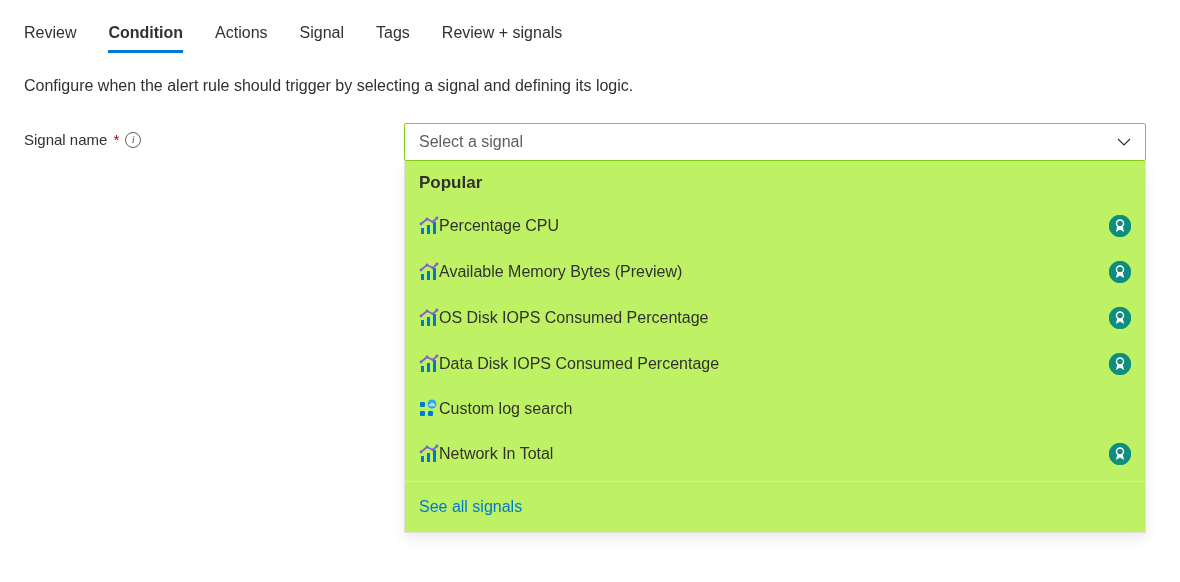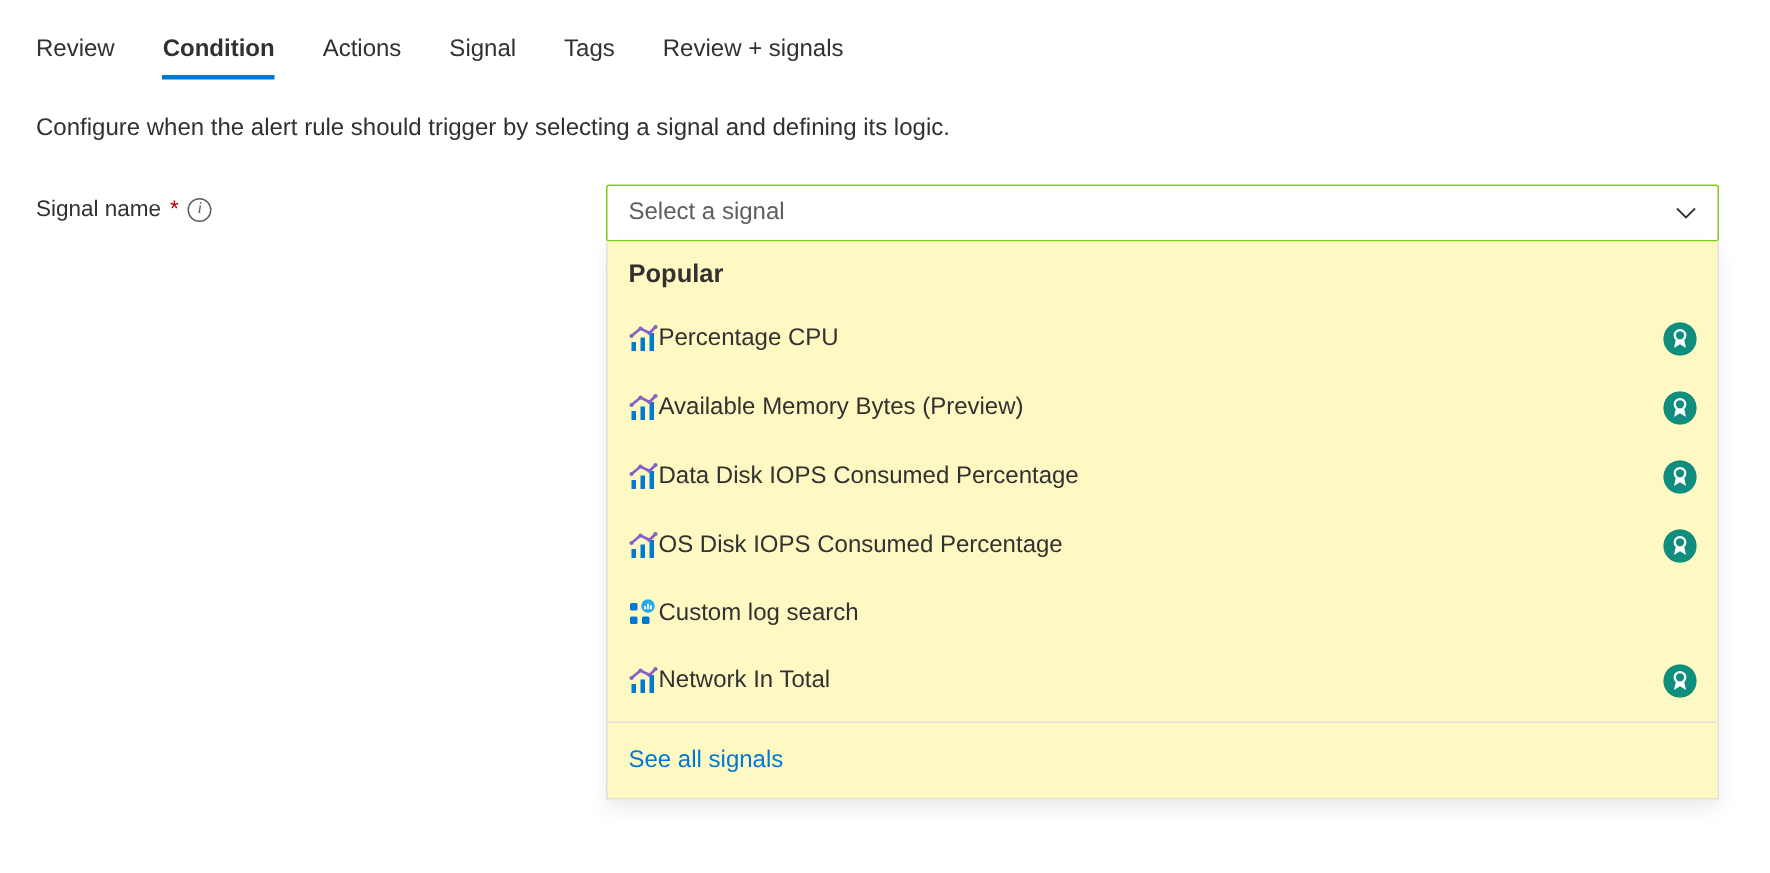--- a/index.html
+++ b/index.html
@@ -91,21 +91,21 @@
     }
     .chevron {
       width: 14px;
       height: 14px;
       display: inline-block;
     }
     .dropdown {
       border: 1px solid #e1dfdd;
       border-top: none;
       box-shadow: 0 6px 12px rgba(0,0,0,0.08);
-      background: #fef9c3;
+      background: #bef264;
     }
     .dropdown-section {
       padding: 12px 14px 4px 14px;
     }
     .dropdown-header {
       font-weight: 600;
       font-size: 17px;
       margin-bottom: 10px;
       color: #323130;
     }
@@ -231,43 +231,43 @@
                   <rect x="2" y="12" width="3" height="6" fill="#0078d4"></rect>
                   <rect x="8" y="9" width="3" height="9" fill="#0078d4"></rect>
                   <rect x="14" y="6" width="3" height="12" fill="#0078d4"></rect>
                   <path d="M2 8 L8 3 L14 6 L18 2" stroke="#8661c5" stroke-width="1.8" fill="none"></path>
                   <circle cx="2" cy="8" r="1.4" fill="#8661c5"></circle>
                   <circle cx="8" cy="3" r="1.4" fill="#8661c5"></circle>
                   <circle cx="14" cy="6" r="1.4" fill="#8661c5"></circle>
                   <circle cx="18" cy="2" r="1.4" fill="#8661c5"></circle>
                 </svg>
               </span>
+              <span class="signal-label">OS Disk IOPS Consumed Percentage</span>
+              <span class="badge-icon">
+                <svg viewBox="0 0 22 22" width="22" height="22">
+                  <circle cx="11" cy="11" r="11" fill="#0f8e7e"></circle>
+                  <circle cx="11" cy="8.5" r="3.5" fill="none" stroke="#fff" stroke-width="1.5"></circle>
+                  <path d="M8.2 11.5 L7 17 L11 14.5 L15 17 L13.8 11.5" fill="#fff"></path>
+                </svg>
+              </span>
+            </div>
+            <div class="signal-item">
+              <span class="signal-icon">
+                <svg viewBox="0 0 20 20" width="20" height="20">
+                  <rect x="2" y="12" width="3" height="6" fill="#0078d4"></rect>
+                  <rect x="8" y="9" width="3" height="9" fill="#0078d4"></rect>
+                  <rect x="14" y="6" width="3" height="12" fill="#0078d4"></rect>
+                  <path d="M2 8 L8 3 L14 6 L18 2" stroke="#8661c5" stroke-width="1.8" fill="none"></path>
+                  <circle cx="2" cy="8" r="1.4" fill="#8661c5"></circle>
+                  <circle cx="8" cy="3" r="1.4" fill="#8661c5"></circle>
+                  <circle cx="14" cy="6" r="1.4" fill="#8661c5"></circle>
+                  <circle cx="18" cy="2" r="1.4" fill="#8661c5"></circle>
+                </svg>
+              </span>
               <span class="signal-label">Data Disk IOPS Consumed Percentage</span>
-              <span class="badge-icon">
-                <svg viewBox="0 0 22 22" width="22" height="22">
-                  <circle cx="11" cy="11" r="11" fill="#0f8e7e"></circle>
-                  <circle cx="11" cy="8.5" r="3.5" fill="none" stroke="#fff" stroke-width="1.5"></circle>
-                  <path d="M8.2 11.5 L7 17 L11 14.5 L15 17 L13.8 11.5" fill="#fff"></path>
-                </svg>
-              </span>
-            </div>
-            <div class="signal-item">
-              <span class="signal-icon">
-                <svg viewBox="0 0 20 20" width="20" height="20">
-                  <rect x="2" y="12" width="3" height="6" fill="#0078d4"></rect>
-                  <rect x="8" y="9" width="3" height="9" fill="#0078d4"></rect>
-                  <rect x="14" y="6" width="3" height="12" fill="#0078d4"></rect>
-                  <path d="M2 8 L8 3 L14 6 L18 2" stroke="#8661c5" stroke-width="1.8" fill="none"></path>
-                  <circle cx="2" cy="8" r="1.4" fill="#8661c5"></circle>
-                  <circle cx="8" cy="3" r="1.4" fill="#8661c5"></circle>
-                  <circle cx="14" cy="6" r="1.4" fill="#8661c5"></circle>
-                  <circle cx="18" cy="2" r="1.4" fill="#8661c5"></circle>
-                </svg>
-              </span>
-              <span class="signal-label">OS Disk IOPS Consumed Percentage</span>
               <span class="badge-icon">
                 <svg viewBox="0 0 22 22" width="22" height="22">
                   <circle cx="11" cy="11" r="11" fill="#0f8e7e"></circle>
                   <circle cx="11" cy="8.5" r="3.5" fill="none" stroke="#fff" stroke-width="1.5"></circle>
                   <path d="M8.2 11.5 L7 17 L11 14.5 L15 17 L13.8 11.5" fill="#fff"></path>
                 </svg>
               </span>
             </div>
             <div class="signal-item">
               <span class="signal-icon">

